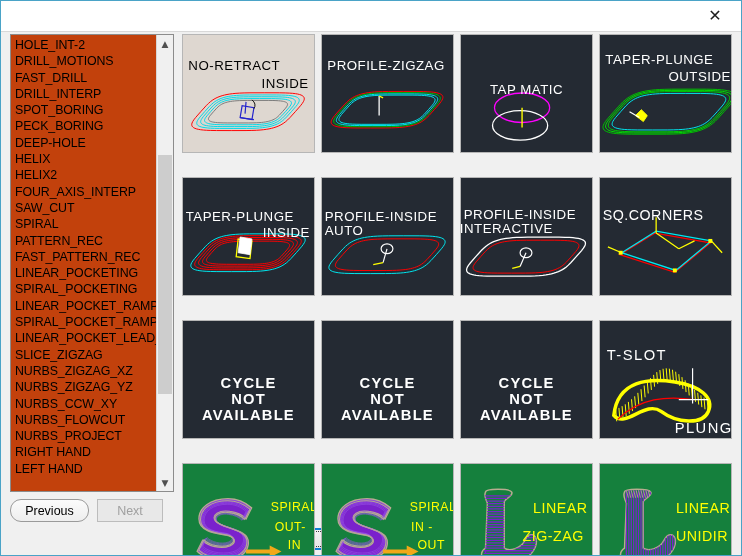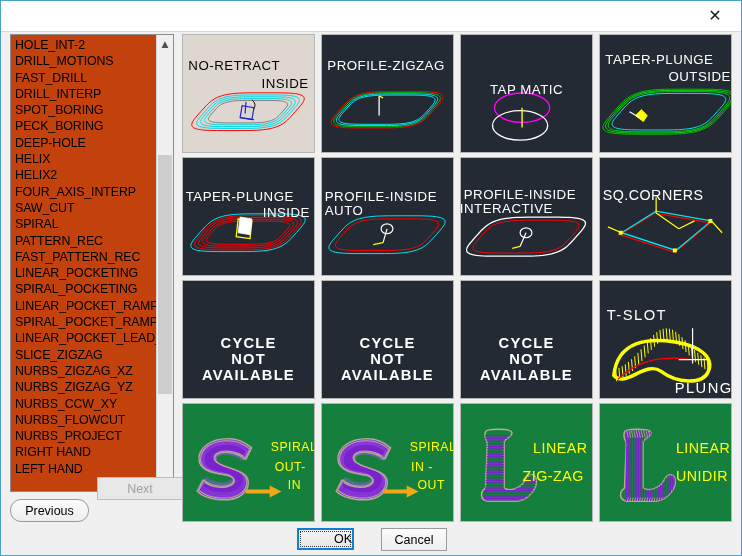--- a/index.html
+++ b/index.html
@@ -91,21 +91,21 @@
     cursor: pointer;
     font-family: "Liberation Sans", sans-serif;
   }
   .winbtn.disabled {
     color: #a0a0a0;
     background: #e8e8e8;
     border-color: #bcbcbc;
     cursor: default;
   }
   #prev-btn { left: 9px; top: 498px; width: 79px; height: 23px; border-radius: 11px; }
-  #next-btn { left: 96px; top: 476px; width: 86px; height: 23px; }
+  #next-btn { left: 96px; top: 498px; width: 66px; height: 23px; }
 
   #ok-btn {
     left: 296px; top: 527px; width: 57px; height: 22px;
     border: 2px solid #0f7fd4;
     background: linear-gradient(#f4f4f4, #e6e6e6);
     justify-content: flex-end;
   }
   #ok-btn .focus-ring {
     position: absolute; left: 1px; top: 1px; right: 1px; bottom: 1px;
     border: 1px dotted #3a3a3a;
@@ -114,21 +114,21 @@
   #cancel-btn { left: 380px; top: 527px; width: 66px; height: 23px; }
 
   
   #grid {
     position: absolute;
     left: 181px; top: 33px;
     width: 554px; height: 490px;
     display: grid;
     grid-template-columns: repeat(4, 133px);
     grid-template-rows: repeat(4, 119px);
-    gap: 4px 6px;
+    gap: 24px 6px;
   }
   .cell {
     position: relative;
     border: 1px solid #b6b6b6;
     background: #242a33;
     overflow: hidden;
     cursor: pointer;
   }
   .cell.selected { background: #ded7d0; }
   .cell.black { background: #15803d; }

